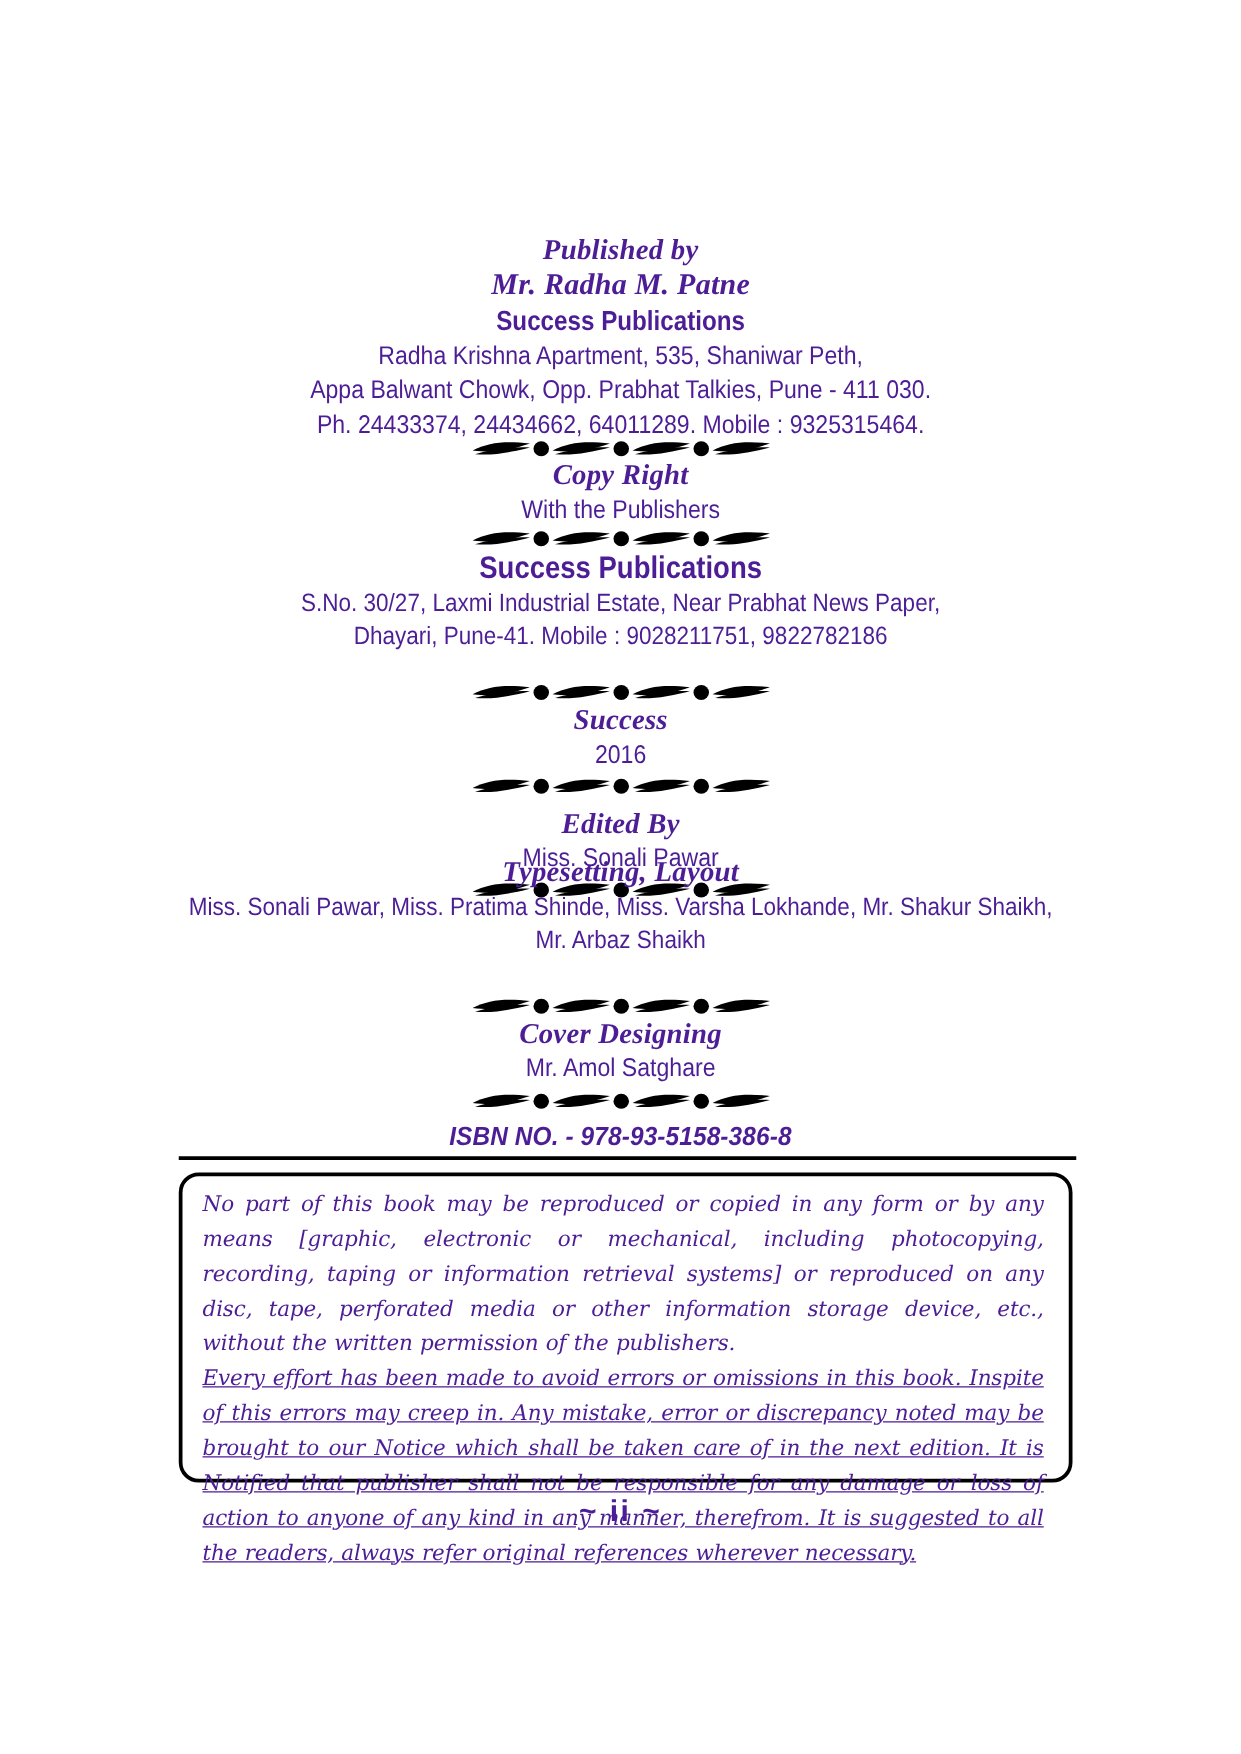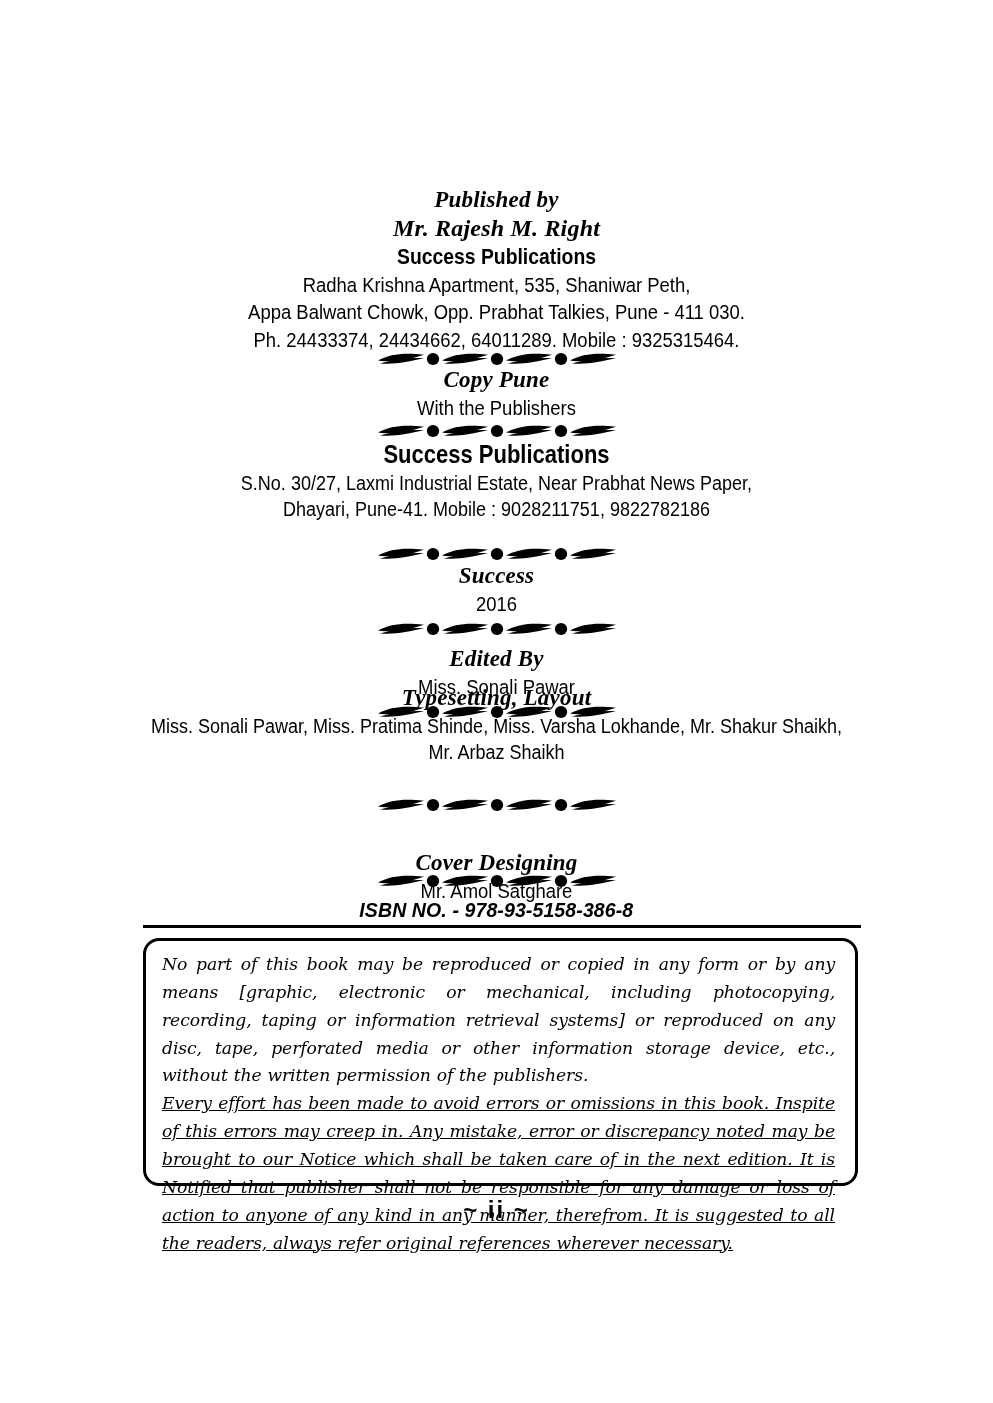--- a/index.html
+++ b/index.html
@@ -7,21 +7,21 @@
     margin: 0;
     padding: 0;
     background: #ffffff;
   }
   .page {
     position: relative;
     width: 993px;
     height: 1403px;
     margin: 0 auto;
     background: #ffffff;
-    color: #000000;
+    color: #4c1d95;
     font-family: "Liberation Sans", sans-serif;
     overflow: hidden;
   }
 
   
   .center { text-align: center; }
 
   .heading-serif {
     font-family: "Liberation Serif", serif;
     font-weight: bold;
@@ -144,21 +144,21 @@
     letter-spacing: 2px;
   }
 </style>
 </head>
 <body>
 
 <div class="page">
 
   <div id="top-block" class="center">
     <div class="heading-serif">Published by</div>
-    <div class="heading-serif big">Mr. Rajesh M. Right</div>
+    <div class="heading-serif big">Mr. Radha M. Patne</div>
     <div class="sans-bold">Success Publications</div>
     <div class="sans-reg addr-line">Radha Krishna Apartment, 535, Shaniwar Peth,</div>
     <div class="sans-reg addr-line">Appa Balwant Chowk, Opp. Prabhat Talkies, Pune - 411 030.</div>
     <div class="sans-reg addr-line">Ph.  24433374, 24434662, 64011289. Mobile : 9325315464.</div>
   </div>
 
   <div class="divider" style="position:absolute;left:0;right:0;top:349px;">
       <svg width="238" height="20" viewBox="0 0 238 20" xmlns="http://www.w3.org/2000/svg">
         <path d="M0 11.4 C13 4.8 26 3.4000000000000004 46 5.8 C31 10.6 20 14 0 11.4 Z" fill="#000000"></path>
         <path d="M2 14.4 C17 10.2 30 8.4 46 9 C30 13 17 15.6 2 14.4 Z" fill="#000000"></path>
@@ -168,21 +168,21 @@
         <path d="M130 14.4 C145 10.2 158 8.4 174 9 C158 13 145 15.6 130 14.4 Z" fill="#000000"></path>
         <path d="M192 11.4 C205 4.8 218 3.4000000000000004 238 5.8 C223 10.6 212 14 192 11.4 Z" fill="#000000"></path>
         <path d="M194 14.4 C209 10.2 222 8.4 238 9 C222 13 209 15.6 194 14.4 Z" fill="#000000"></path>
         <ellipse cx="55" cy="10" rx="6.2" ry="6.0" fill="#000000"></ellipse>
         <ellipse cx="119" cy="10" rx="6.2" ry="6.0" fill="#000000"></ellipse>
         <ellipse cx="183" cy="10" rx="6.2" ry="6.0" fill="#000000"></ellipse>
       </svg>
     </div>
 
   <div class="section center" style="top:366px;">
-    <div class="heading-serif sec-title">Copy Pune</div>
+    <div class="heading-serif sec-title">Copy Right</div>
     <div class="sans-reg sec-body">With the Publishers</div>
   </div>
 
   <div class="divider" style="position:absolute;left:0;right:0;top:421px;">
       <svg width="238" height="20" viewBox="0 0 238 20" xmlns="http://www.w3.org/2000/svg">
         <path d="M0 11.4 C13 4.8 26 3.4000000000000004 46 5.8 C31 10.6 20 14 0 11.4 Z" fill="#000000"></path>
         <path d="M2 14.4 C17 10.2 30 8.4 46 9 C30 13 17 15.6 2 14.4 Z" fill="#000000"></path>
         <path d="M64 11.4 C77 4.8 90 3.4000000000000004 110 5.8 C95 10.6 84 14 64 11.4 Z" fill="#000000"></path>
         <path d="M66 14.4 C81 10.2 94 8.4 110 9 C94 13 81 15.6 66 14.4 Z" fill="#000000"></path>
         <path d="M128 11.4 C141 4.8 154 3.4000000000000004 174 5.8 C159 10.6 148 14 128 11.4 Z" fill="#000000"></path>
@@ -274,21 +274,21 @@
         <path d="M128 11.4 C141 4.8 154 3.4000000000000004 174 5.8 C159 10.6 148 14 128 11.4 Z" fill="#000000"></path>
         <path d="M130 14.4 C145 10.2 158 8.4 174 9 C158 13 145 15.6 130 14.4 Z" fill="#000000"></path>
         <path d="M192 11.4 C205 4.8 218 3.4000000000000004 238 5.8 C223 10.6 212 14 192 11.4 Z" fill="#000000"></path>
         <path d="M194 14.4 C209 10.2 222 8.4 238 9 C222 13 209 15.6 194 14.4 Z" fill="#000000"></path>
         <ellipse cx="55" cy="10" rx="6.2" ry="6.0" fill="#000000"></ellipse>
         <ellipse cx="119" cy="10" rx="6.2" ry="6.0" fill="#000000"></ellipse>
         <ellipse cx="183" cy="10" rx="6.2" ry="6.0" fill="#000000"></ellipse>
       </svg>
     </div>
 
-  <div class="section center" style="top:849px;">
+  <div class="section center" style="top:813px;">
     <div class="heading-serif sec-title">Cover Designing</div>
     <div class="sans-reg sec-body">Mr. Amol Satghare</div>
   </div>
 
   <div class="divider" style="position:absolute;left:0;right:0;top:871px;">
       <svg width="238" height="20" viewBox="0 0 238 20" xmlns="http://www.w3.org/2000/svg">
         <path d="M0 11.4 C13 4.8 26 3.4000000000000004 46 5.8 C31 10.6 20 14 0 11.4 Z" fill="#000000"></path>
         <path d="M2 14.4 C17 10.2 30 8.4 46 9 C30 13 17 15.6 2 14.4 Z" fill="#000000"></path>
         <path d="M64 11.4 C77 4.8 90 3.4000000000000004 110 5.8 C95 10.6 84 14 64 11.4 Z" fill="#000000"></path>
         <path d="M66 14.4 C81 10.2 94 8.4 110 9 C94 13 81 15.6 66 14.4 Z" fill="#000000"></path>

